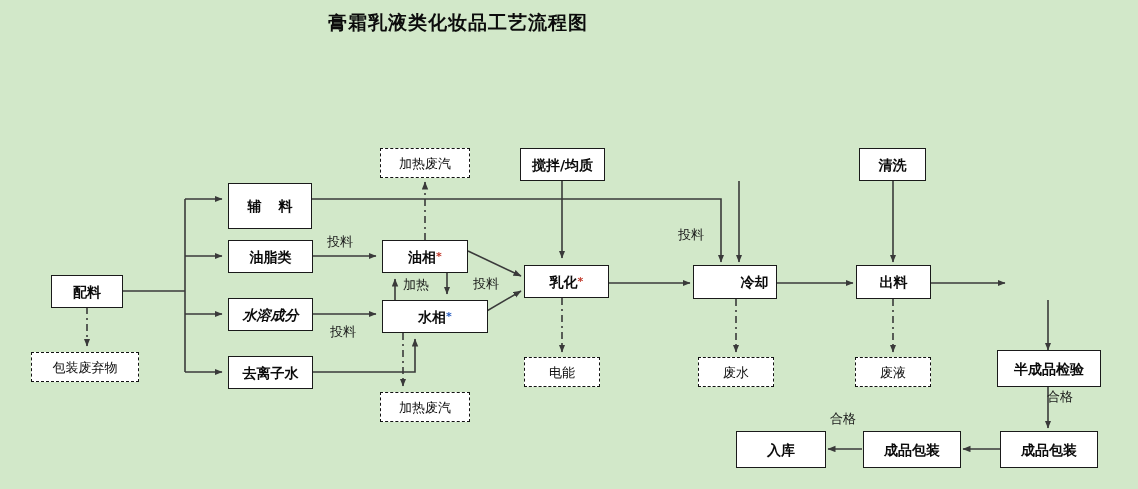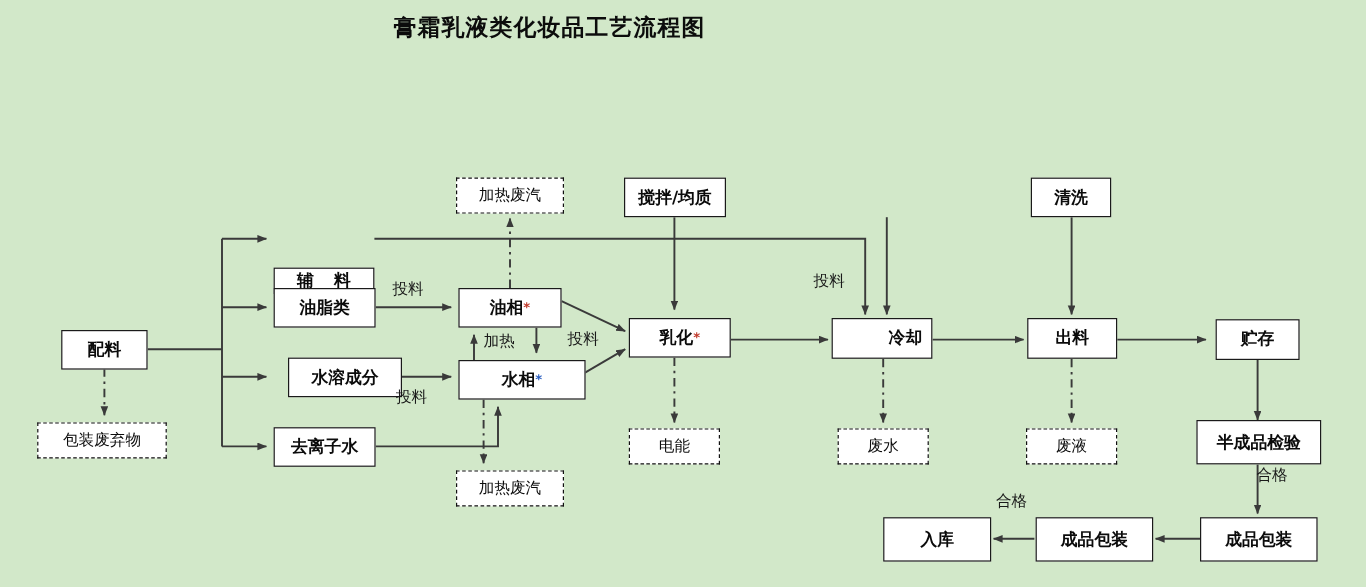--- a/index.html
+++ b/index.html
@@ -158,25 +158,25 @@
       <path d="M1000,449 L963,449" marker-end="url(#arrow)"></path>
 
       <path d="M862,449 L828,449" marker-end="url(#arrow)"></path>
     </g>
   </svg>
 
   <div class="node" style="left:51px;  top:275px; width:72px;  height:33px;">配料</div>
 
   <div class="node dashed" style="left:31px; top:352px; width:108px; height:30px;">包装废弃物</div>
 
-  <div class="node wide-space" style="left:228px; top:183px; width:84px; height:22px;margin-top:40px;">辅  料</div>
+  <div class="node wide-space" style="left:228px; top:183px; width:84px; height:46px;">辅  料</div>
 
   <div class="node" style="left:228px; top:240px; width:85px; height:33px;">油脂类</div>
 
-  <div class="node" style="left:240px; top:298px; width:95px; height:33px;">水溶成分</div>
+  <div class="node" style="left:228px; top:298px; width:85px; height:33px;font-style:italic;">水溶成分</div>
 
   <div class="node" style="left:228px; top:356px; width:85px; height:33px;text-align:center;">去离子水</div>
 
   <div class="node dashed" style="left:380px; top:148px; width:90px; height:30px;">加热废汽</div>
 
   <div class="node dashed" style="left:380px; top:392px; width:90px; height:30px;">加热废汽</div>
 
   <div class="node" style="left:382px; top:240px; width:86px; height:33px;">
     <span>油相</span>
       <span class="star">*</span>
@@ -200,21 +200,20 @@
   <div class="node" style="left:693px; top:265px; width:84px; height:34px;padding-left:39px;">冷却</div>
 
   <div class="node dashed" style="left:698px; top:357px; width:76px; height:30px;">废水</div>
 
   <div class="node" style="left:859px; top:148px; width:67px; height:33px;">清洗</div>
 
   <div class="node" style="left:856px; top:265px; width:75px; height:34px;">出料</div>
 
   <div class="node dashed" style="left:855px; top:357px; width:76px; height:30px;">废液</div>
 
-  <div class="node" style="left:1013px; top:266px; width:70px; height:34px;">贮存</div>
 
   <div class="node" style="left:997px; top:350px; width:104px; height:37px;">半成品检验</div>
 
   <div class="node" style="left:1000px; top:431px; width:98px; height:37px;">成品包装</div>
 
   <div class="node" style="left:863px; top:431px; width:98px; height:37px;">成品包装</div>
 
   <div class="node" style="left:736px; top:431px; width:90px; height:37px;">入库</div>
 
   <div class="edge-label" style="left:327px; top:235px;">投料</div>

